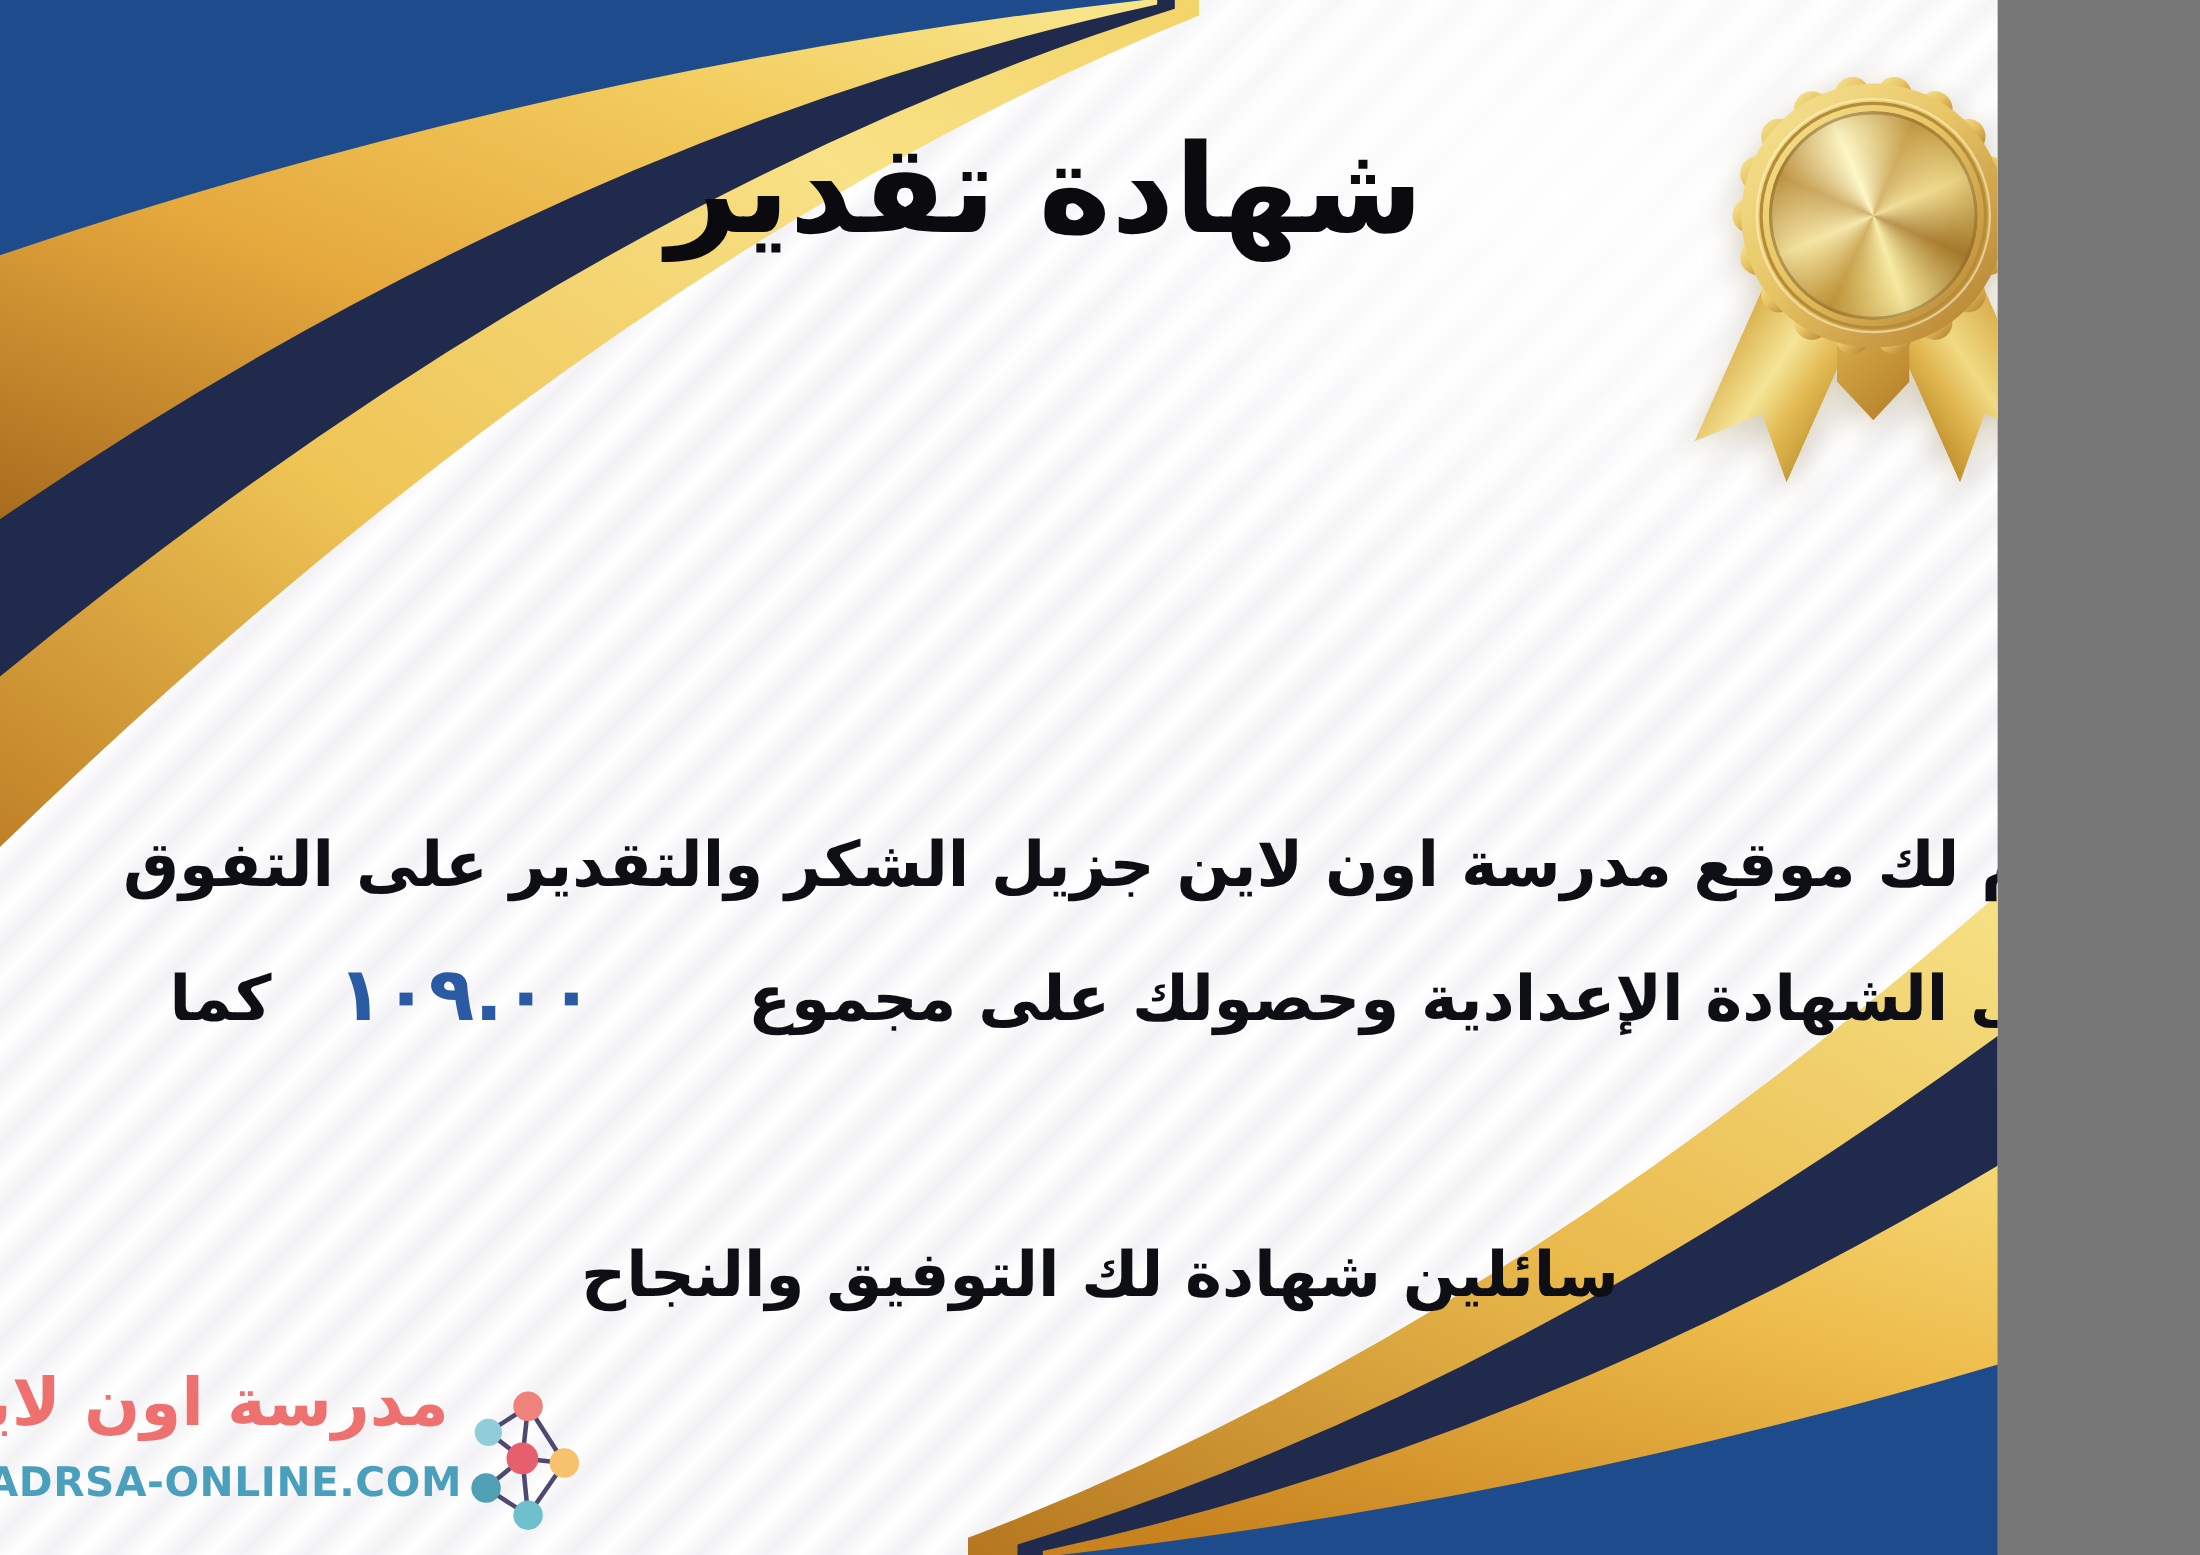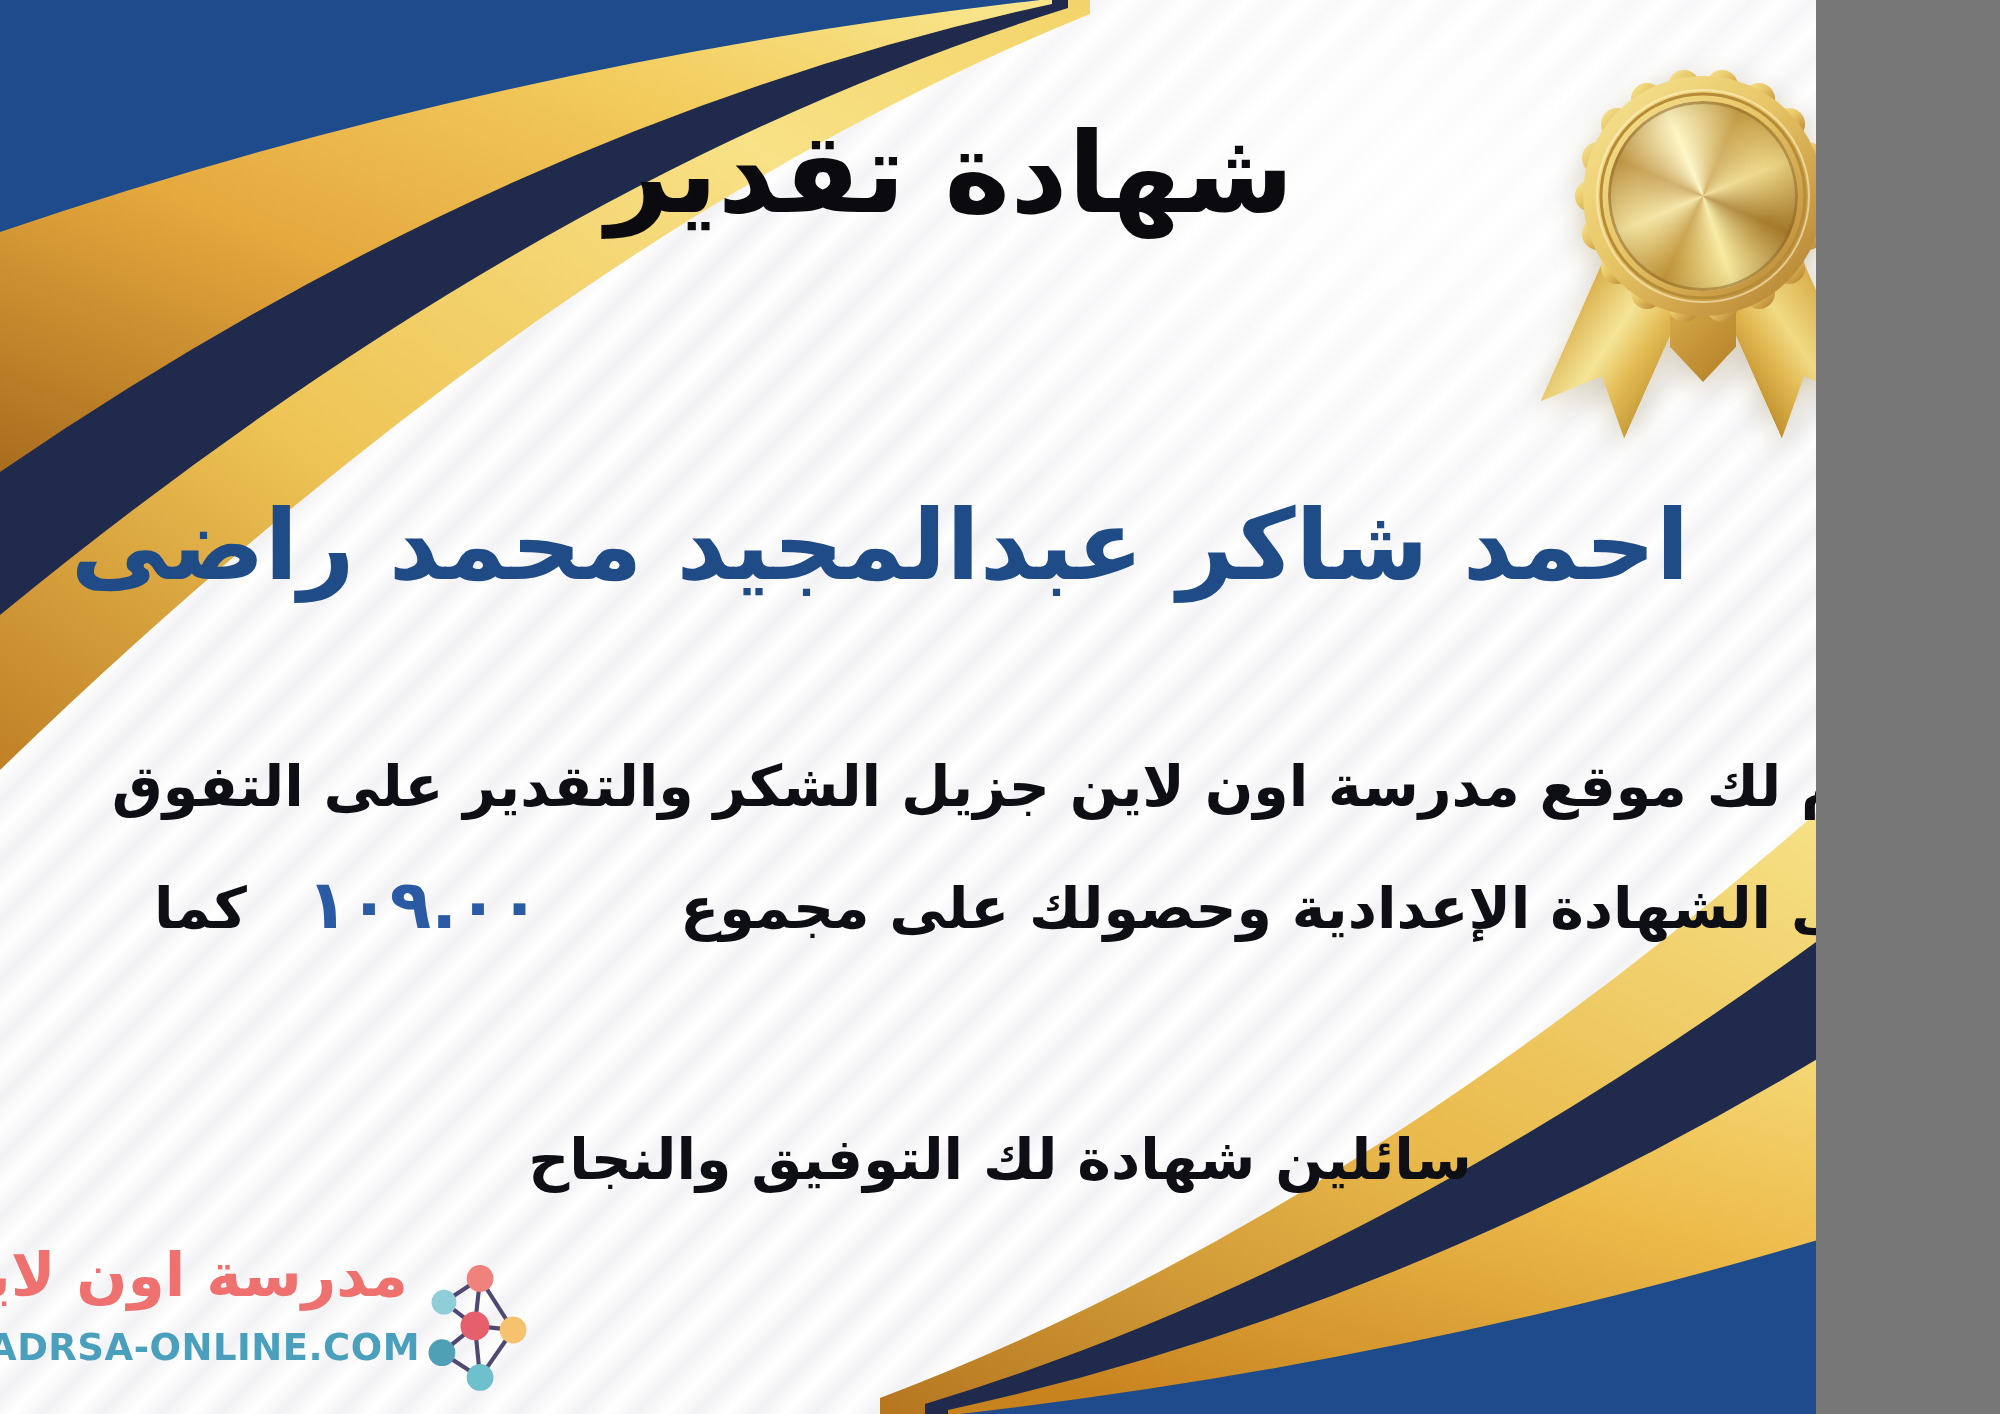--- a/index.html
+++ b/index.html
@@ -150,21 +150,20 @@
         <circle cx="148" cy="160" r="120"></circle>
       </g>
       <circle cx="148" cy="160" r="102" fill="none" stroke="#b78c38" stroke-width="3"></circle>
       <circle cx="148" cy="160" r="106" fill="none" stroke="rgba(255,248,214,.55)" stroke-width="2"></circle>
     </svg>
     <div class="medal-disc"></div>
   </div>
 
   <div class="txt cert-title">شهادة تقدير</div>
 
-  <div class="txt student-name">احمد شاكر عبدالمجيد محمد راضى</div>
 
   <div class="txt body-line bl1">يقدم لك موقع مدرسة اون لاين جزيل الشكر  والتقدير على التفوق</div>
 
   <div class="txt body-line bl2"><span>فى الشهادة الإعدادية وحصولك على مجموع</span><span class="sp1"></span><span class="score">١٠٩.٠٠</span><span class="sp2"></span><span>كما</span></div>
 
 
   <div class="txt closing">سائلين شهادة لك التوفيق  والنجاح</div>
 
   <div class="logo">
     <div class="logo-ar">مدرسة اون لاين</div>

